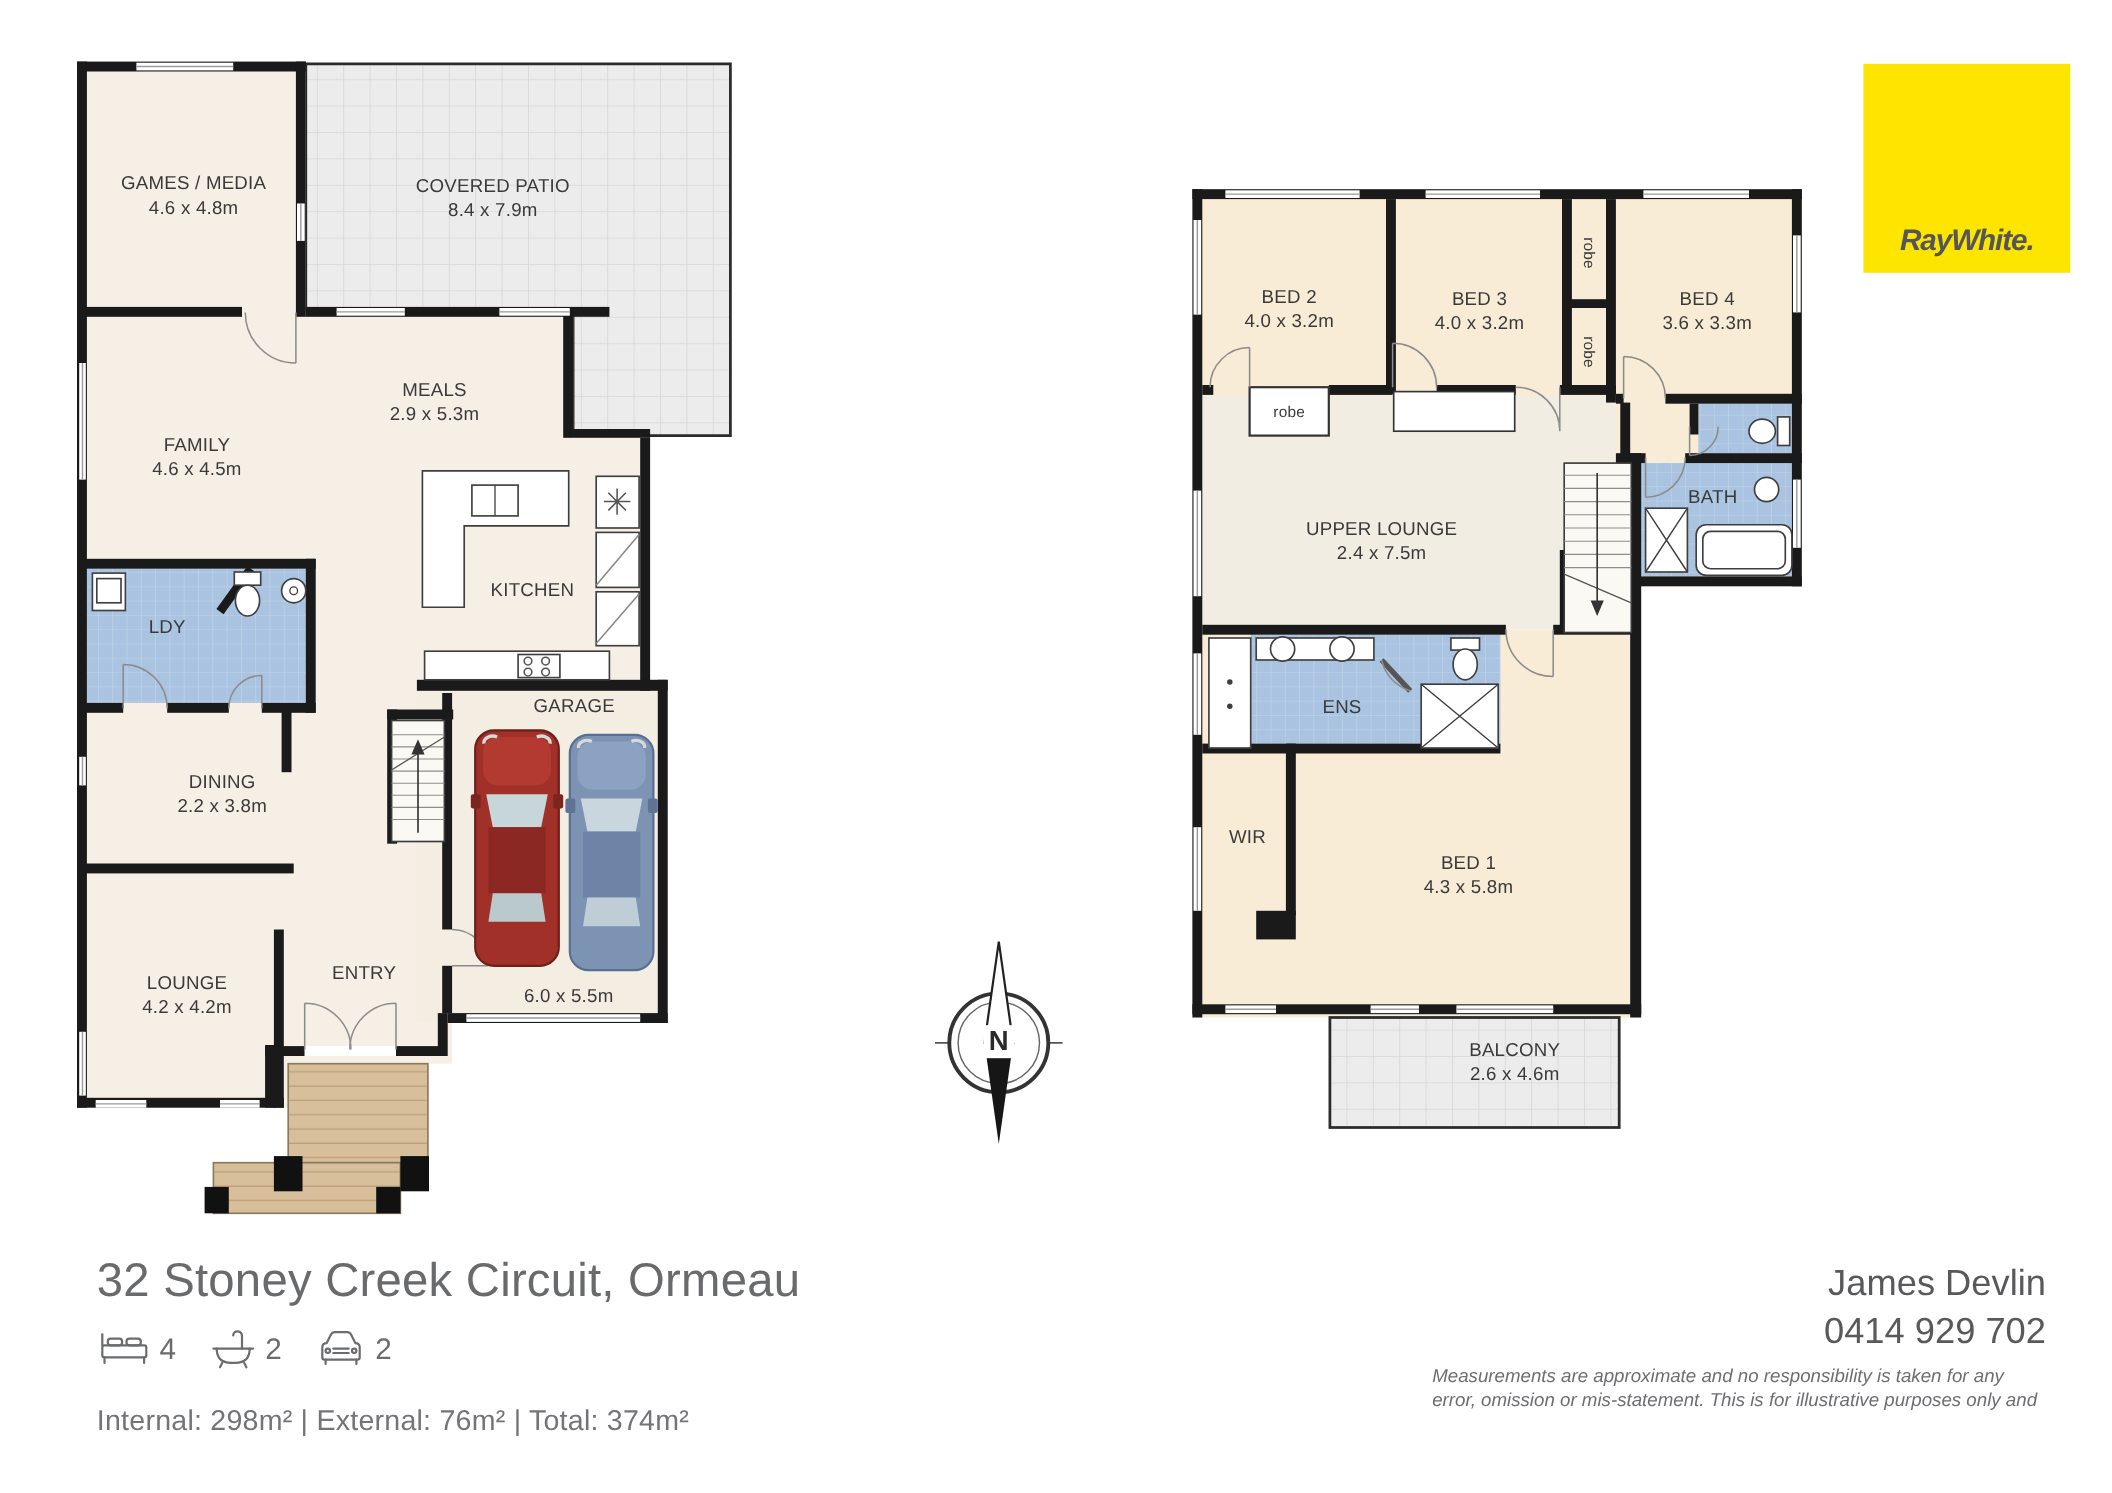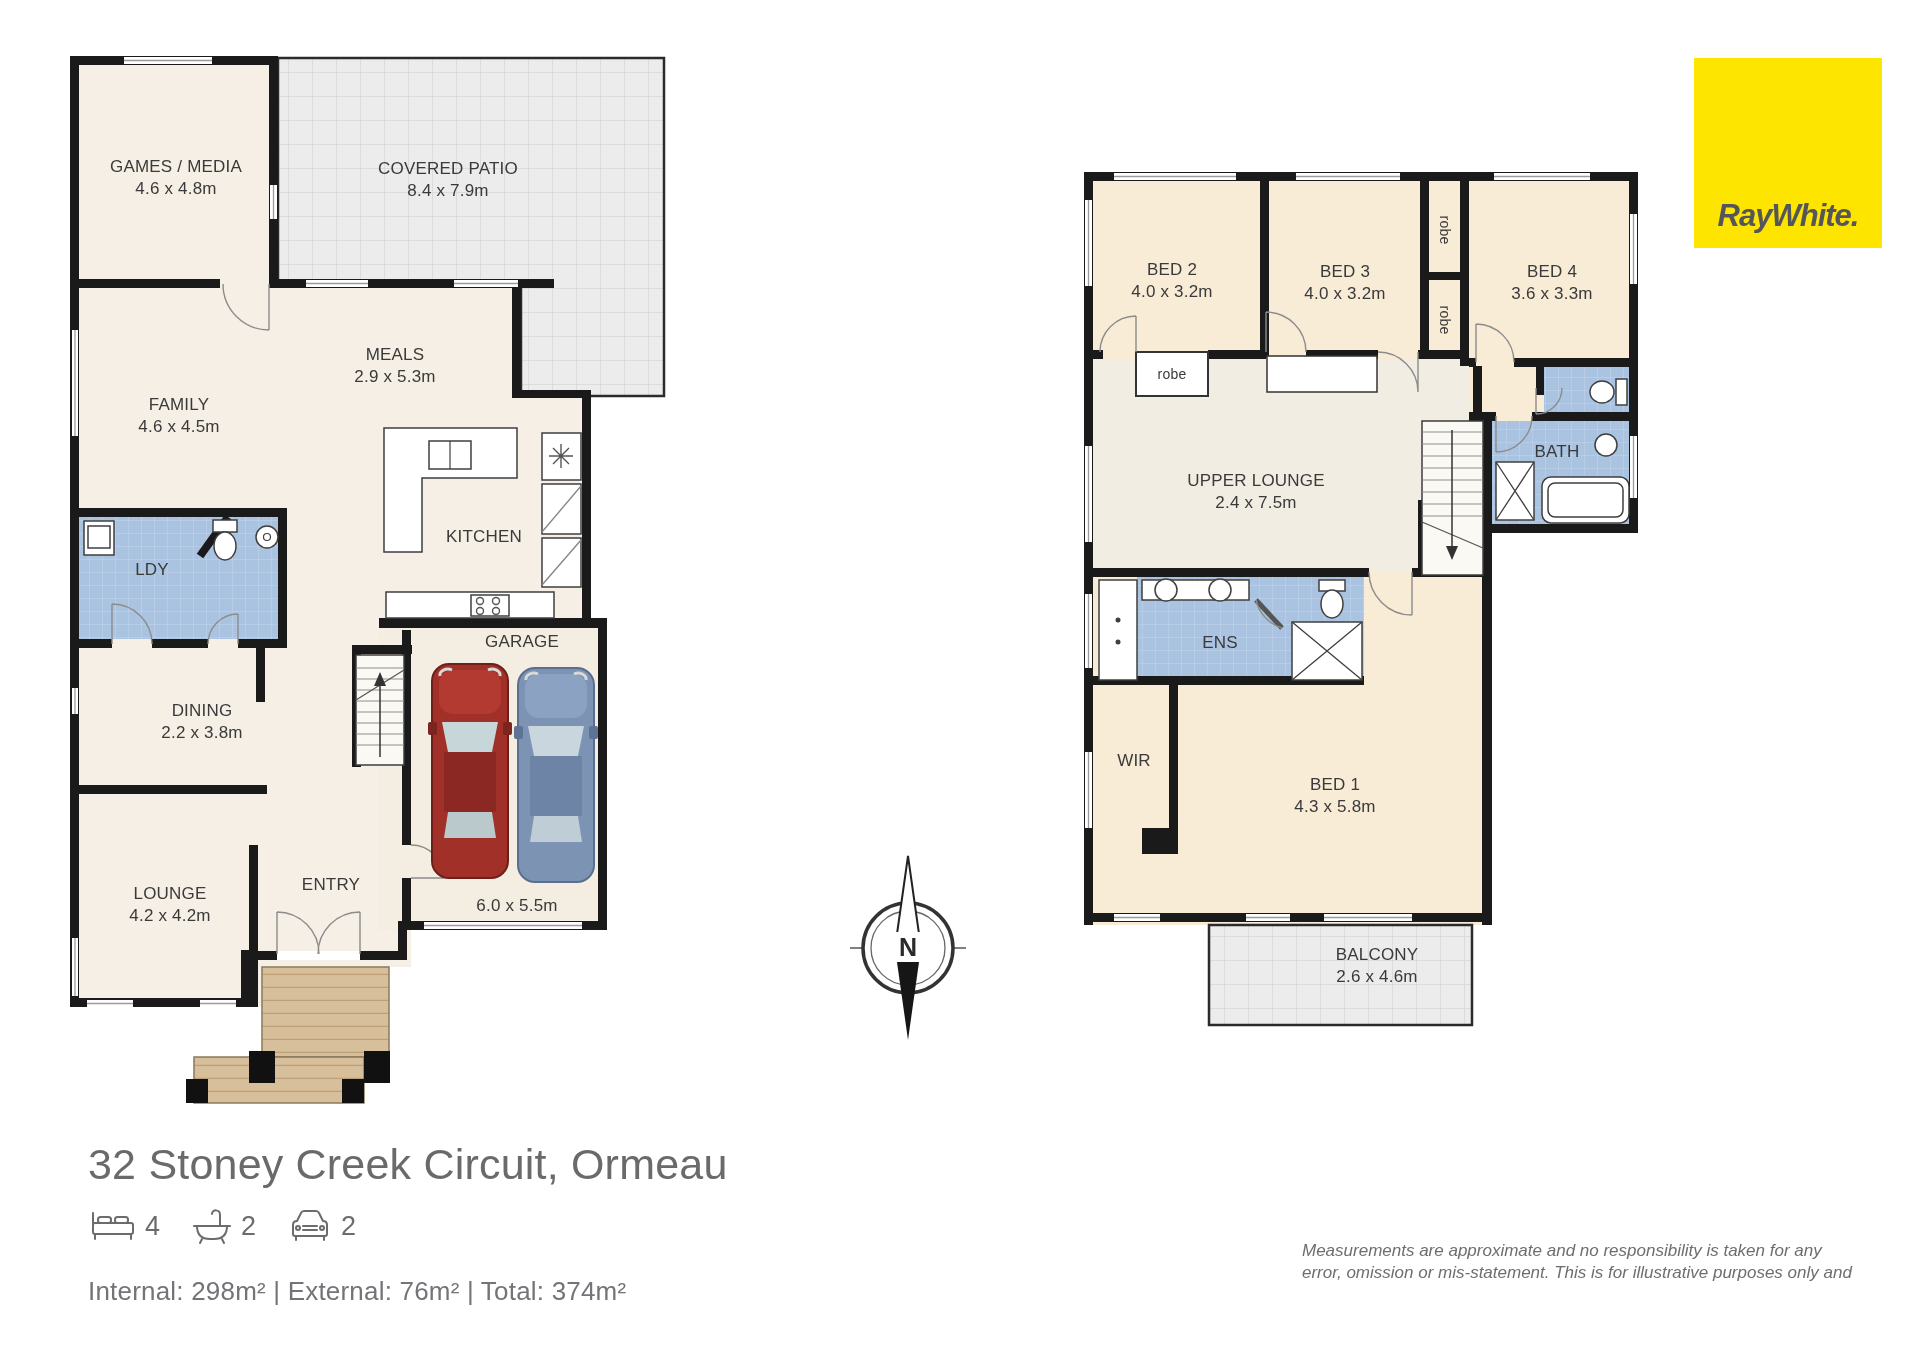--- a/index.html
+++ b/index.html
@@ -7,21 +7,21 @@
         font-family:"Liberation Sans",sans-serif;margin-left:24px;}
   .plan-svg{position:absolute;left:0;top:0;width:1920px;height:1357px;}
   
   .rl{position:absolute;transform:translate(-50%,-50%);font-family:"Liberation Sans",sans-serif;
       font-size:17px;color:#3a3a3a;text-align:center;line-height:1.28;white-space:nowrap;letter-spacing:.2px;}
   .rl.sm{font-size:14px;}
   .rl.rot{transform:translate(-50%,-50%) rotate(90deg);}
   
   .logo{position:absolute;left:1670px;top:58px;width:188px;height:190px;background:#fde500;}
   .logo .lt{position:absolute;left:0;right:0;bottom:14px;text-align:center;
-            font-weight:bold;font-style:italic;font-size:31px;letter-spacing:-1px;color:#54565a;}
+            font-weight:bold;font-style:italic;font-size:27px;letter-spacing:-1px;color:#54565a;}
   
   .address{position:absolute;left:64px;top:1140px;font-size:43px;color:#696a6c;letter-spacing:.2px;}
   .stats{position:absolute;left:66px;top:1206px;display:flex;align-items:center;color:#6b6c6e;}
   .stats .num{font-size:27px;margin-left:9px;color:#6b6c6e;}
   .stats .gap{width:32px;}
   .areas{position:absolute;left:64px;top:1276px;font-size:26px;color:#737477;letter-spacing:.2px;}
   
   .agent{position:absolute;right:84px;top:1144px;text-align:right;color:#58595b;font-size:33px;line-height:1.32;}
   .disclaimer{position:absolute;left:1278px;top:1240px;width:564px;text-align:left;
               font-style:italic;font-size:17px;line-height:1.32;color:#6d6e71;}
@@ -414,19 +414,23 @@
     <path d="M15,19 h14 M15,23 h14"></path>
     <circle cx="10" cy="21" r="2"></circle>
         <circle cx="34" cy="21" r="2"></circle>
     <path d="M8,29 v4 M36,29 v4"></path>
   </svg>
   <span class="num">2</span>
 </div>
 
 <div class="areas">Internal: 298m² | External: 76m² | Total: 374m²</div>
 
+<div class="agent">
+  <div>James Devlin</div>
+  <div>0414 929 702</div>
+</div>
 
 <div class="disclaimer">
   <div>Measurements are approximate and no responsibility is taken for any</div>
   <div>error, omission or mis-statement. This is for illustrative purposes only and</div>
 </div>
 
 </div>
 
 </body></html>

